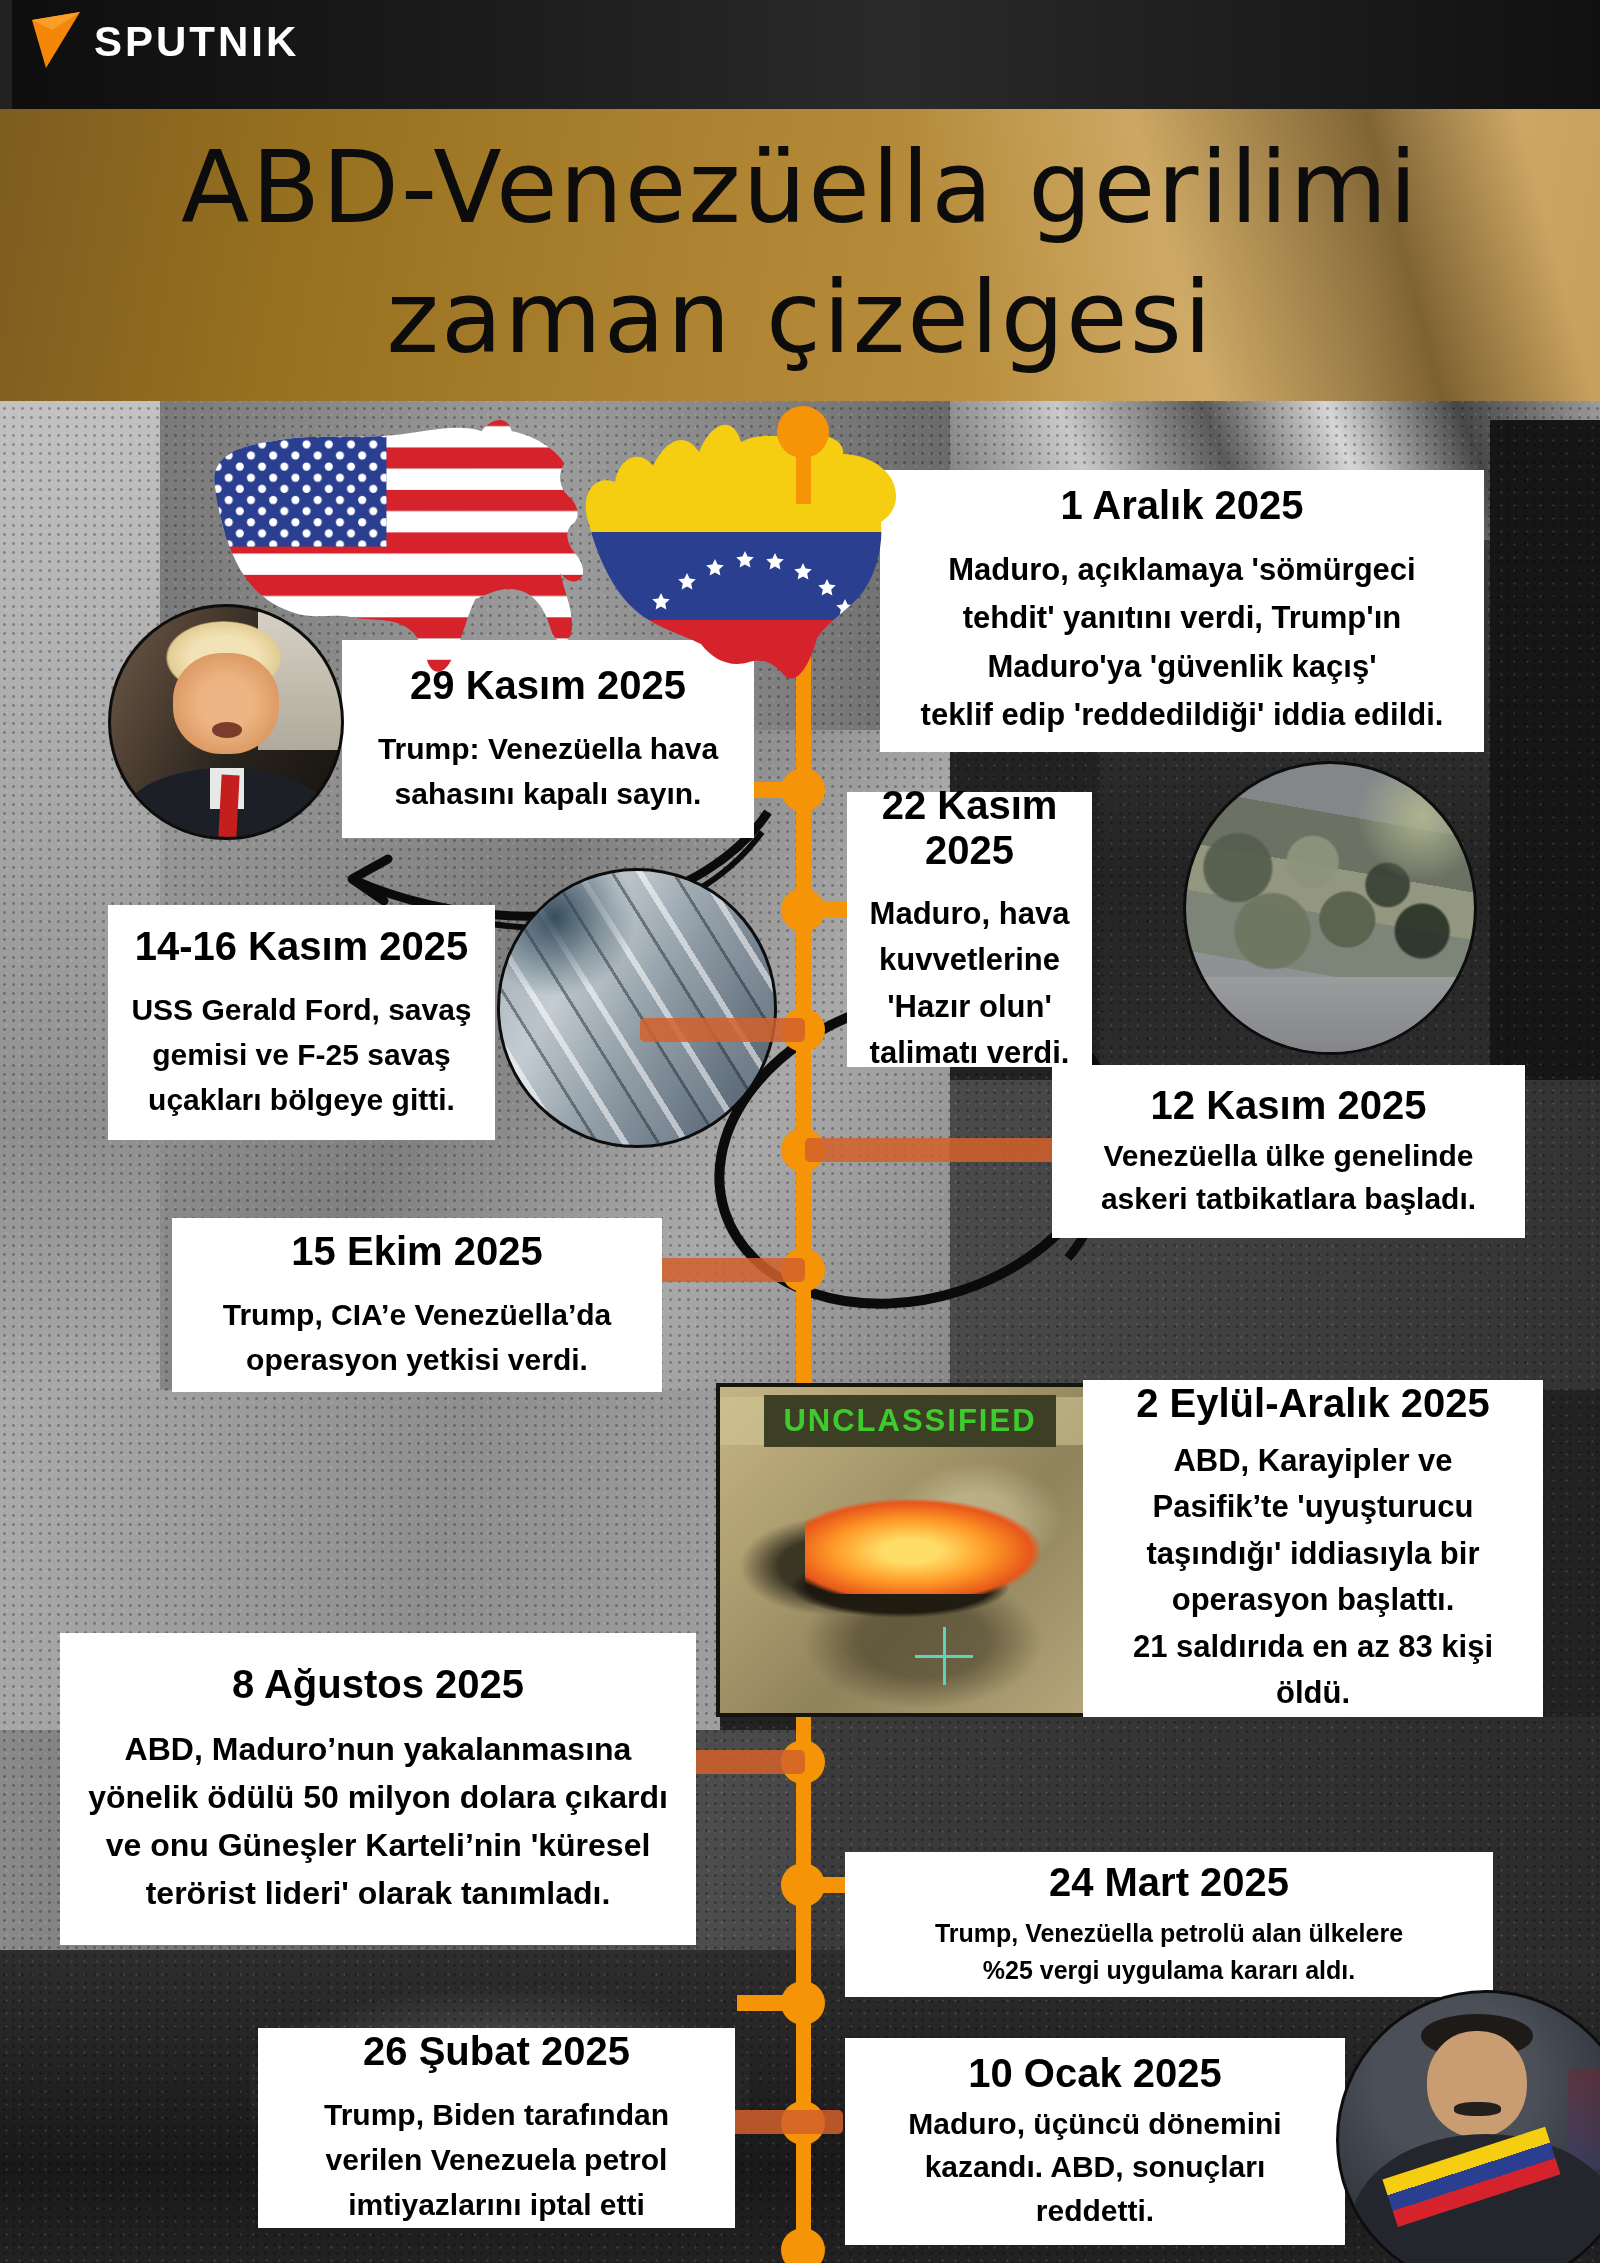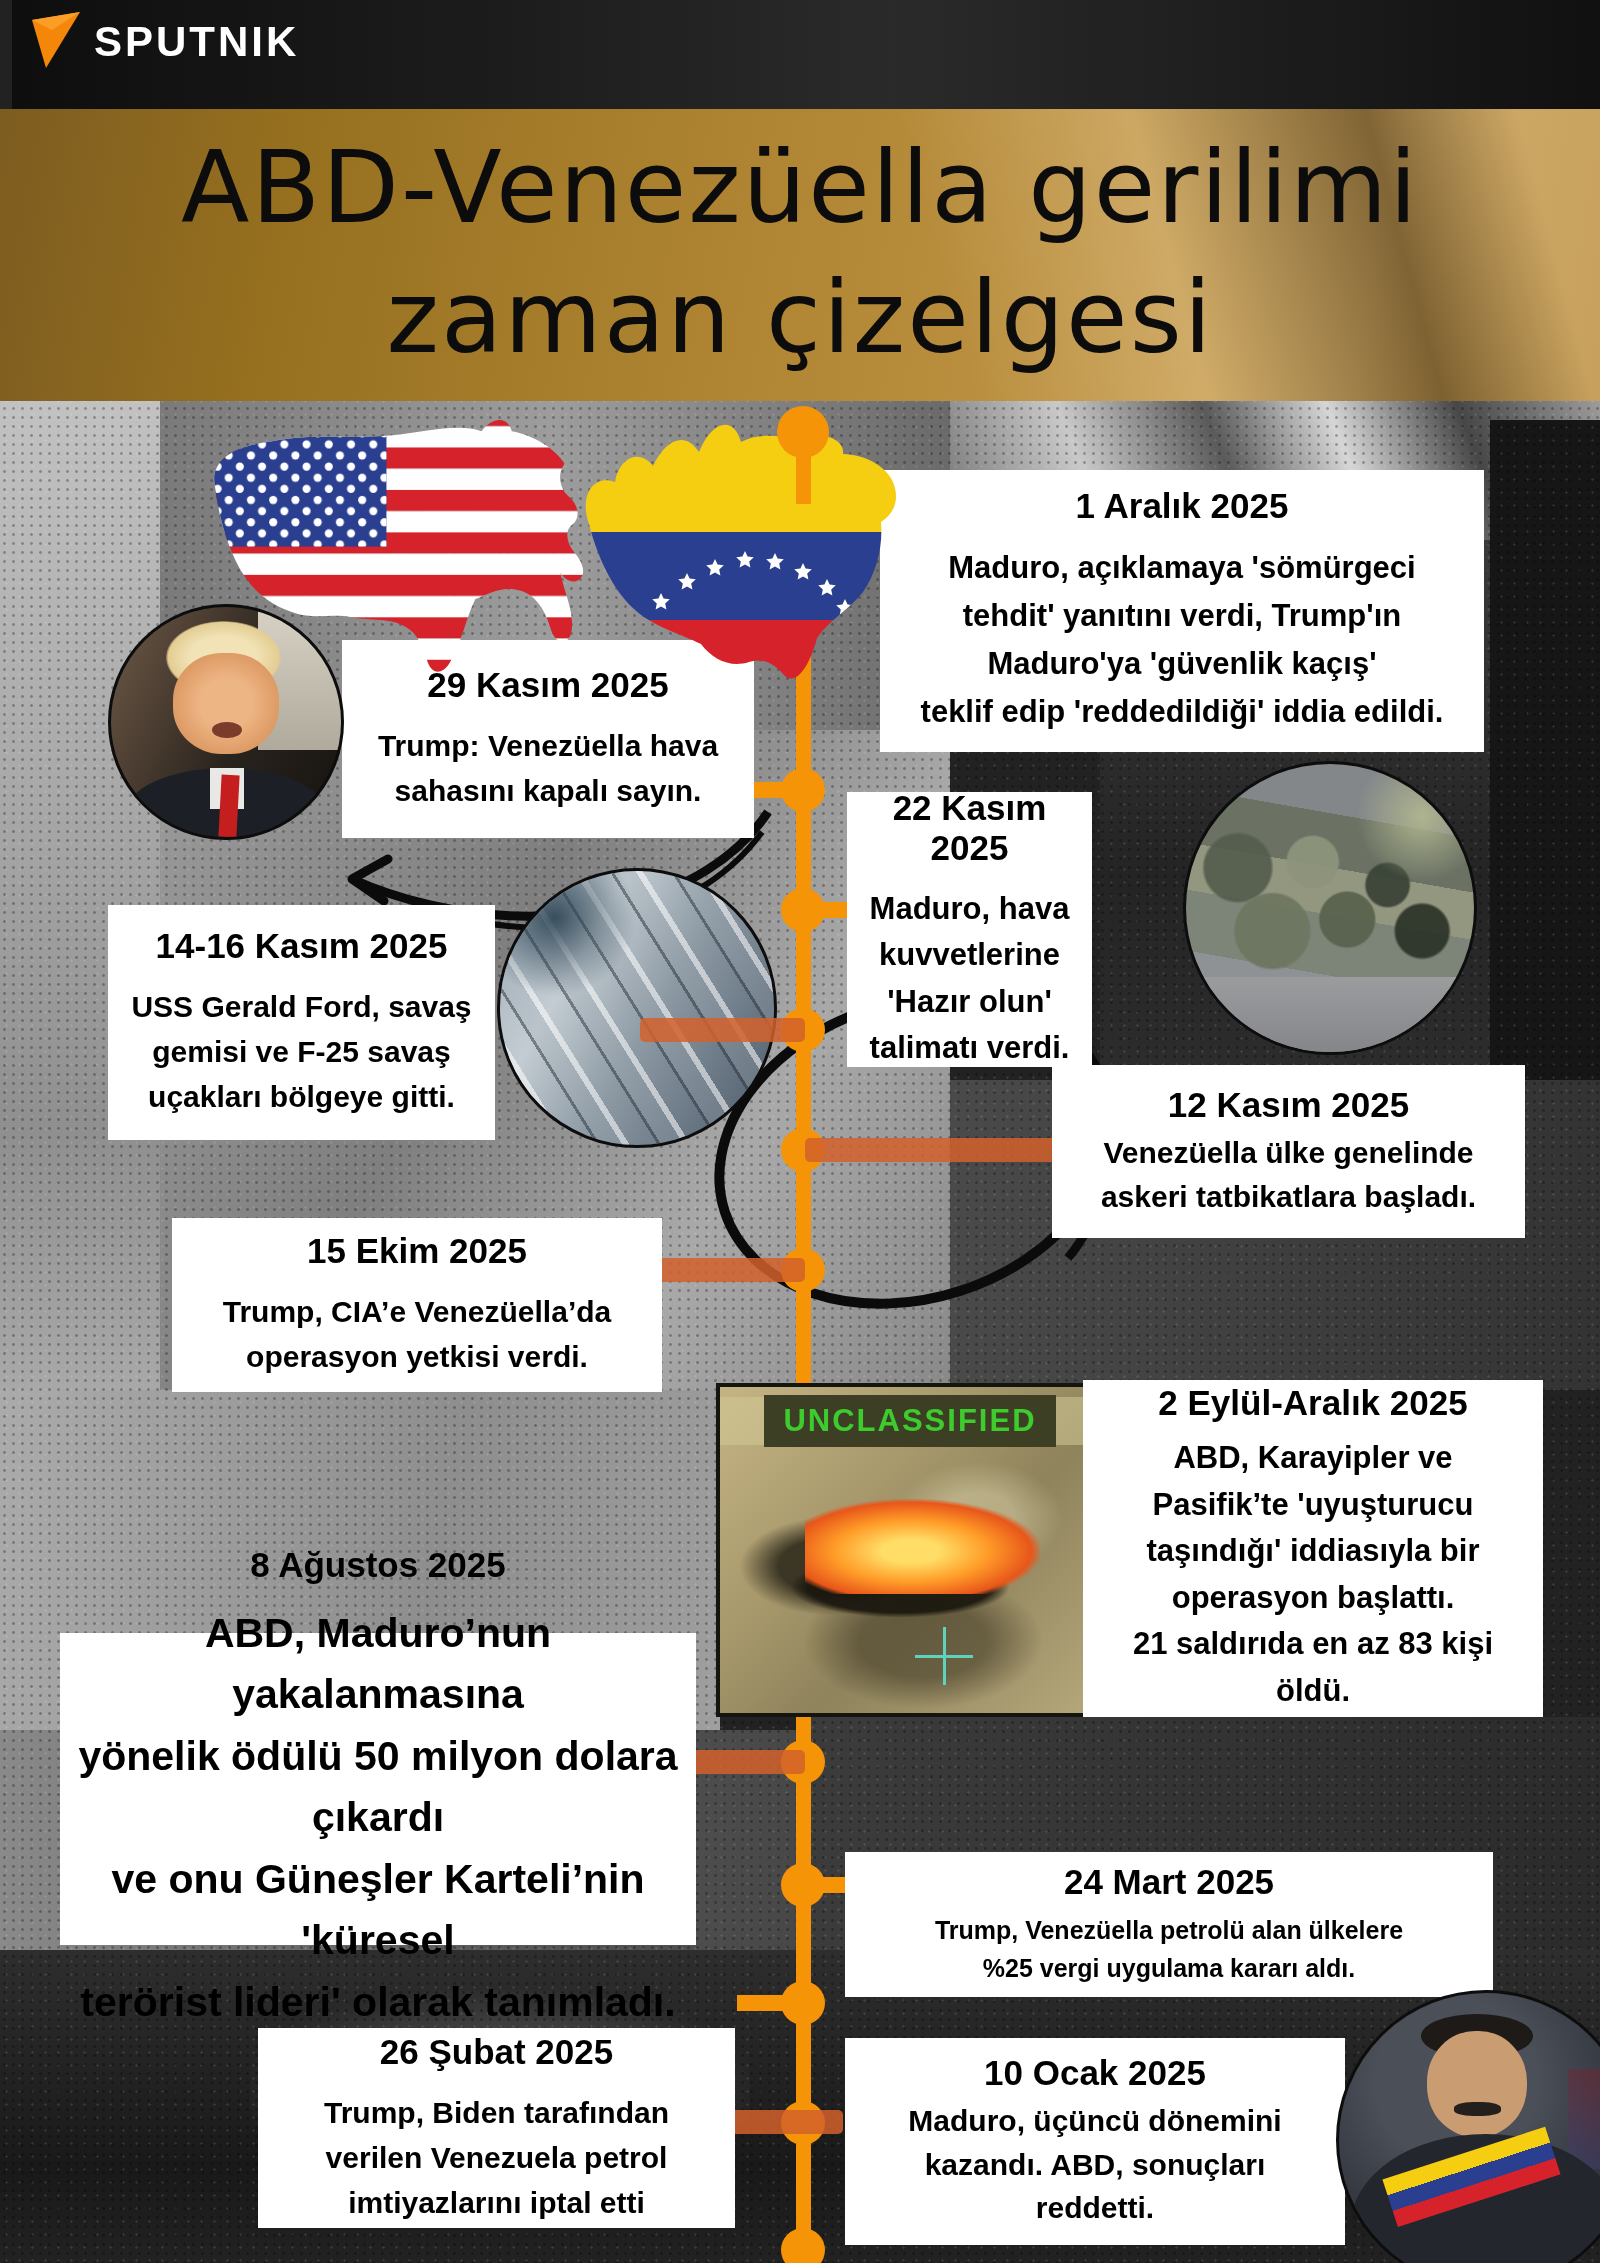--- a/index.html
+++ b/index.html
@@ -57,31 +57,31 @@
   .tl-line{position:absolute;left:796px;top:424px;width:15px;height:1839px;background:var(--accent-orange,#F59406);z-index:3;}
   .tl-stem{position:absolute;left:796px;top:432px;width:15px;height:72px;background:var(--accent-orange,#F59406);z-index:8;}
   .tl-dot{position:absolute;width:44px;height:44px;border-radius:50%;background:var(--accent-orange,#F59406);z-index:3;}
   .tl-dot-top{position:absolute;left:777px;top:406px;width:52px;height:52px;border-radius:50%;background:var(--accent-orange,#F59406);z-index:9;}
   .branch{position:absolute;height:16px;background:var(--accent-orange,#F59406);z-index:3;}
   .branch-muted{position:absolute;height:24px;background:var(--timeline-muted,#D2622B);opacity:.85;border-radius:5px;z-index:5;}
 
   
   .box{position:absolute;background:#fff;color:#000;z-index:6;display:flex;flex-direction:column;
        align-items:center;justify-content:center;text-align:center;padding:10px 8px;}
-  .box .date{font-weight:bold;font-size:35px;}
+  .box .date{font-weight:bold;font-size:40px;}
   .box .body{font-weight:bold;font-size:30px;line-height:1.5;white-space:pre-line;margin-top:18px;}
   .box.tight .body{margin-top:6px;line-height:1.45;}
   #e1{left:880px;top:470px;width:604px;height:282px;} #e1 .body{font-size:31px;line-height:1.55;}
   #e2{left:342px;top:640px;width:412px;height:198px;}
   #e3{left:847px;top:792px;width:245px;height:275px;} #e3 .body{font-size:31px;}
   #e4{left:108px;top:905px;width:387px;height:235px;}
   #e5{left:1052px;top:1065px;width:473px;height:173px;}
   #e6{left:172px;top:1218px;width:490px;height:174px;}
   #e7{left:1083px;top:1380px;width:460px;height:337px;} #e7 .body{font-size:31px;margin-top:12px;}
-  #e8{left:60px;top:1633px;width:636px;height:312px;} #e8 .body{font-size:41px;}
+  #e8{left:60px;top:1633px;width:636px;height:312px;} #e8 .body{font-size:32px;}
   #e9{left:845px;top:1807px;width:648px;height:145px;margin-top:45px;} #e9 .body{font-size:25px;margin-top:10px;}
   #e10{left:258px;top:2028px;width:477px;height:200px;}
   #e11{left:845px;top:2038px;width:500px;height:207px;}
 
   
   .flagmap{position:absolute;z-index:7;}
   #usmap{left:200px;top:405px;}
   #vemap{left:573px;top:396px;}
 
   

